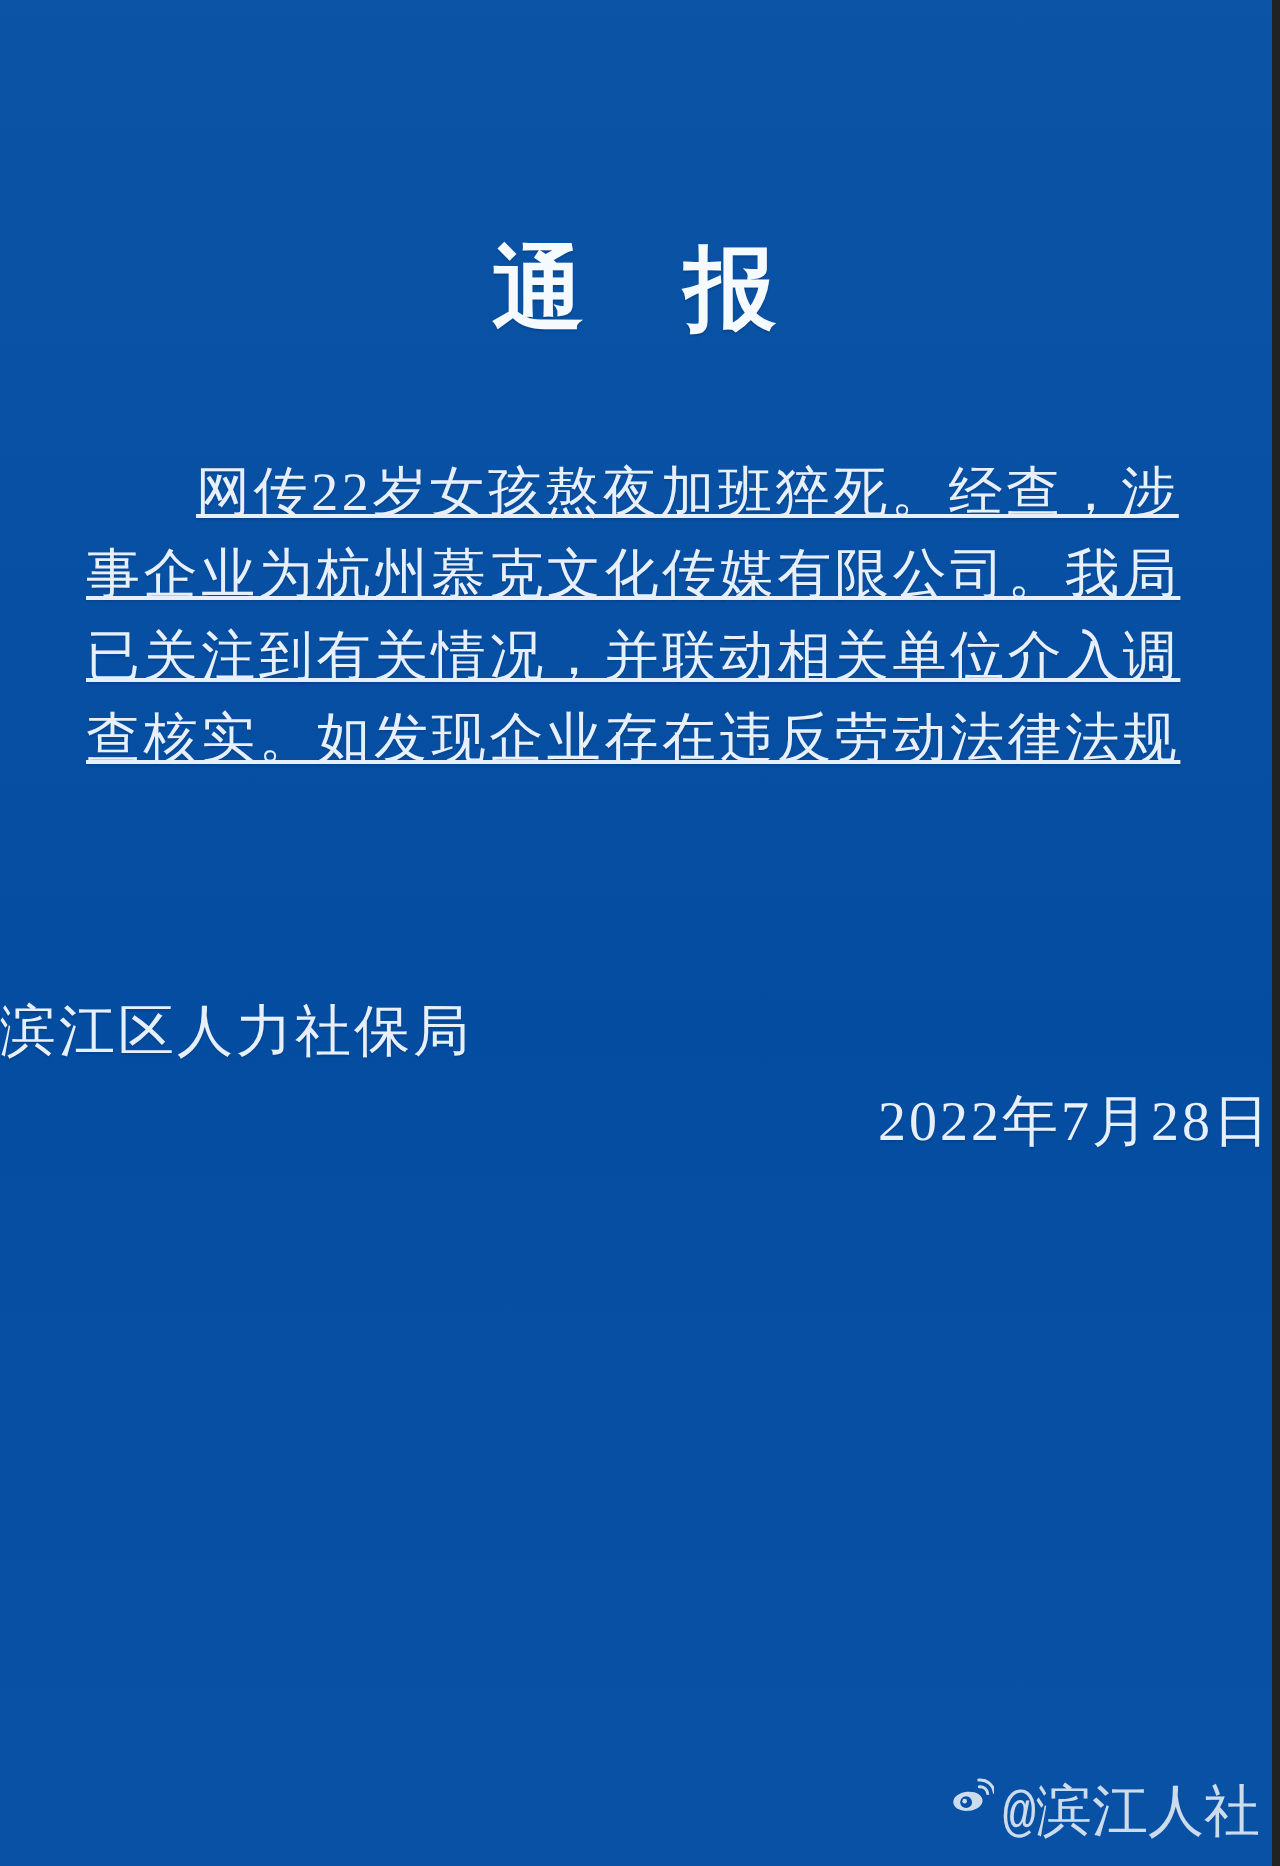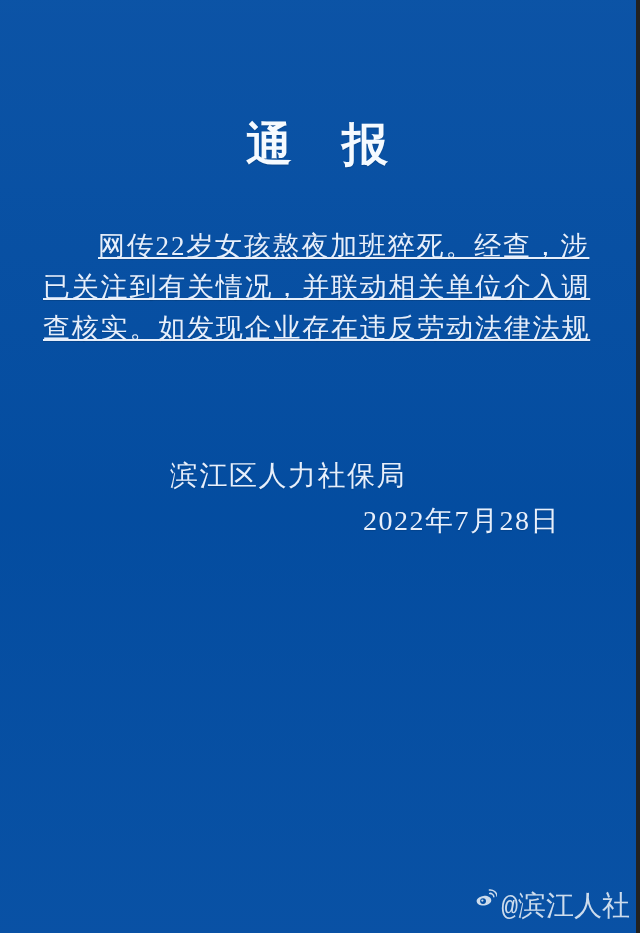--- a/index.html
+++ b/index.html
@@ -45,27 +45,26 @@
   .body .indent{text-indent:55px;}
   .sig{
     margin-top:104px;
     width:100%;
     color:var(--body-text);
     font-size:28px;
     letter-spacing:1.5px;
     text-shadow:0 1px 1px rgba(0,0,0,0.12);
   }
   .sig-name{
-    text-align:center;
+    text-align:left;
     padding-right:60px;
     line-height:45px;
   }
   .sig-date{
     text-align:right;
-    padding-right:76px;
     line-height:45px;
   }
   .watermark{
     position:absolute;
     right:6px;
     bottom:8px;
     display:flex;
     align-items:flex-start;
     gap:4px;
     color:var(--wm-text);
@@ -80,20 +79,21 @@
 </style>
 </head>
 <body>
 
 <div class="page">
 
   <h1 class="title">通　报</h1>
 
   <div class="body">
     <div class="line indent">网传22岁女孩熬夜加班猝死。经查，涉</div>
+    <div class="line">事企业为杭州慕克文化传媒有限公司。我局</div>
     <div class="line">已关注到有关情况，并联动相关单位介入调</div>
     <div class="line">查核实。如发现企业存在违反劳动法律法规</div>
   </div>
 
   <div class="sig">
     <div class="sig-name">滨江区人力社保局</div>
     <div class="sig-date">2022年7月28日</div>
   </div>
 
   <div class="watermark">

